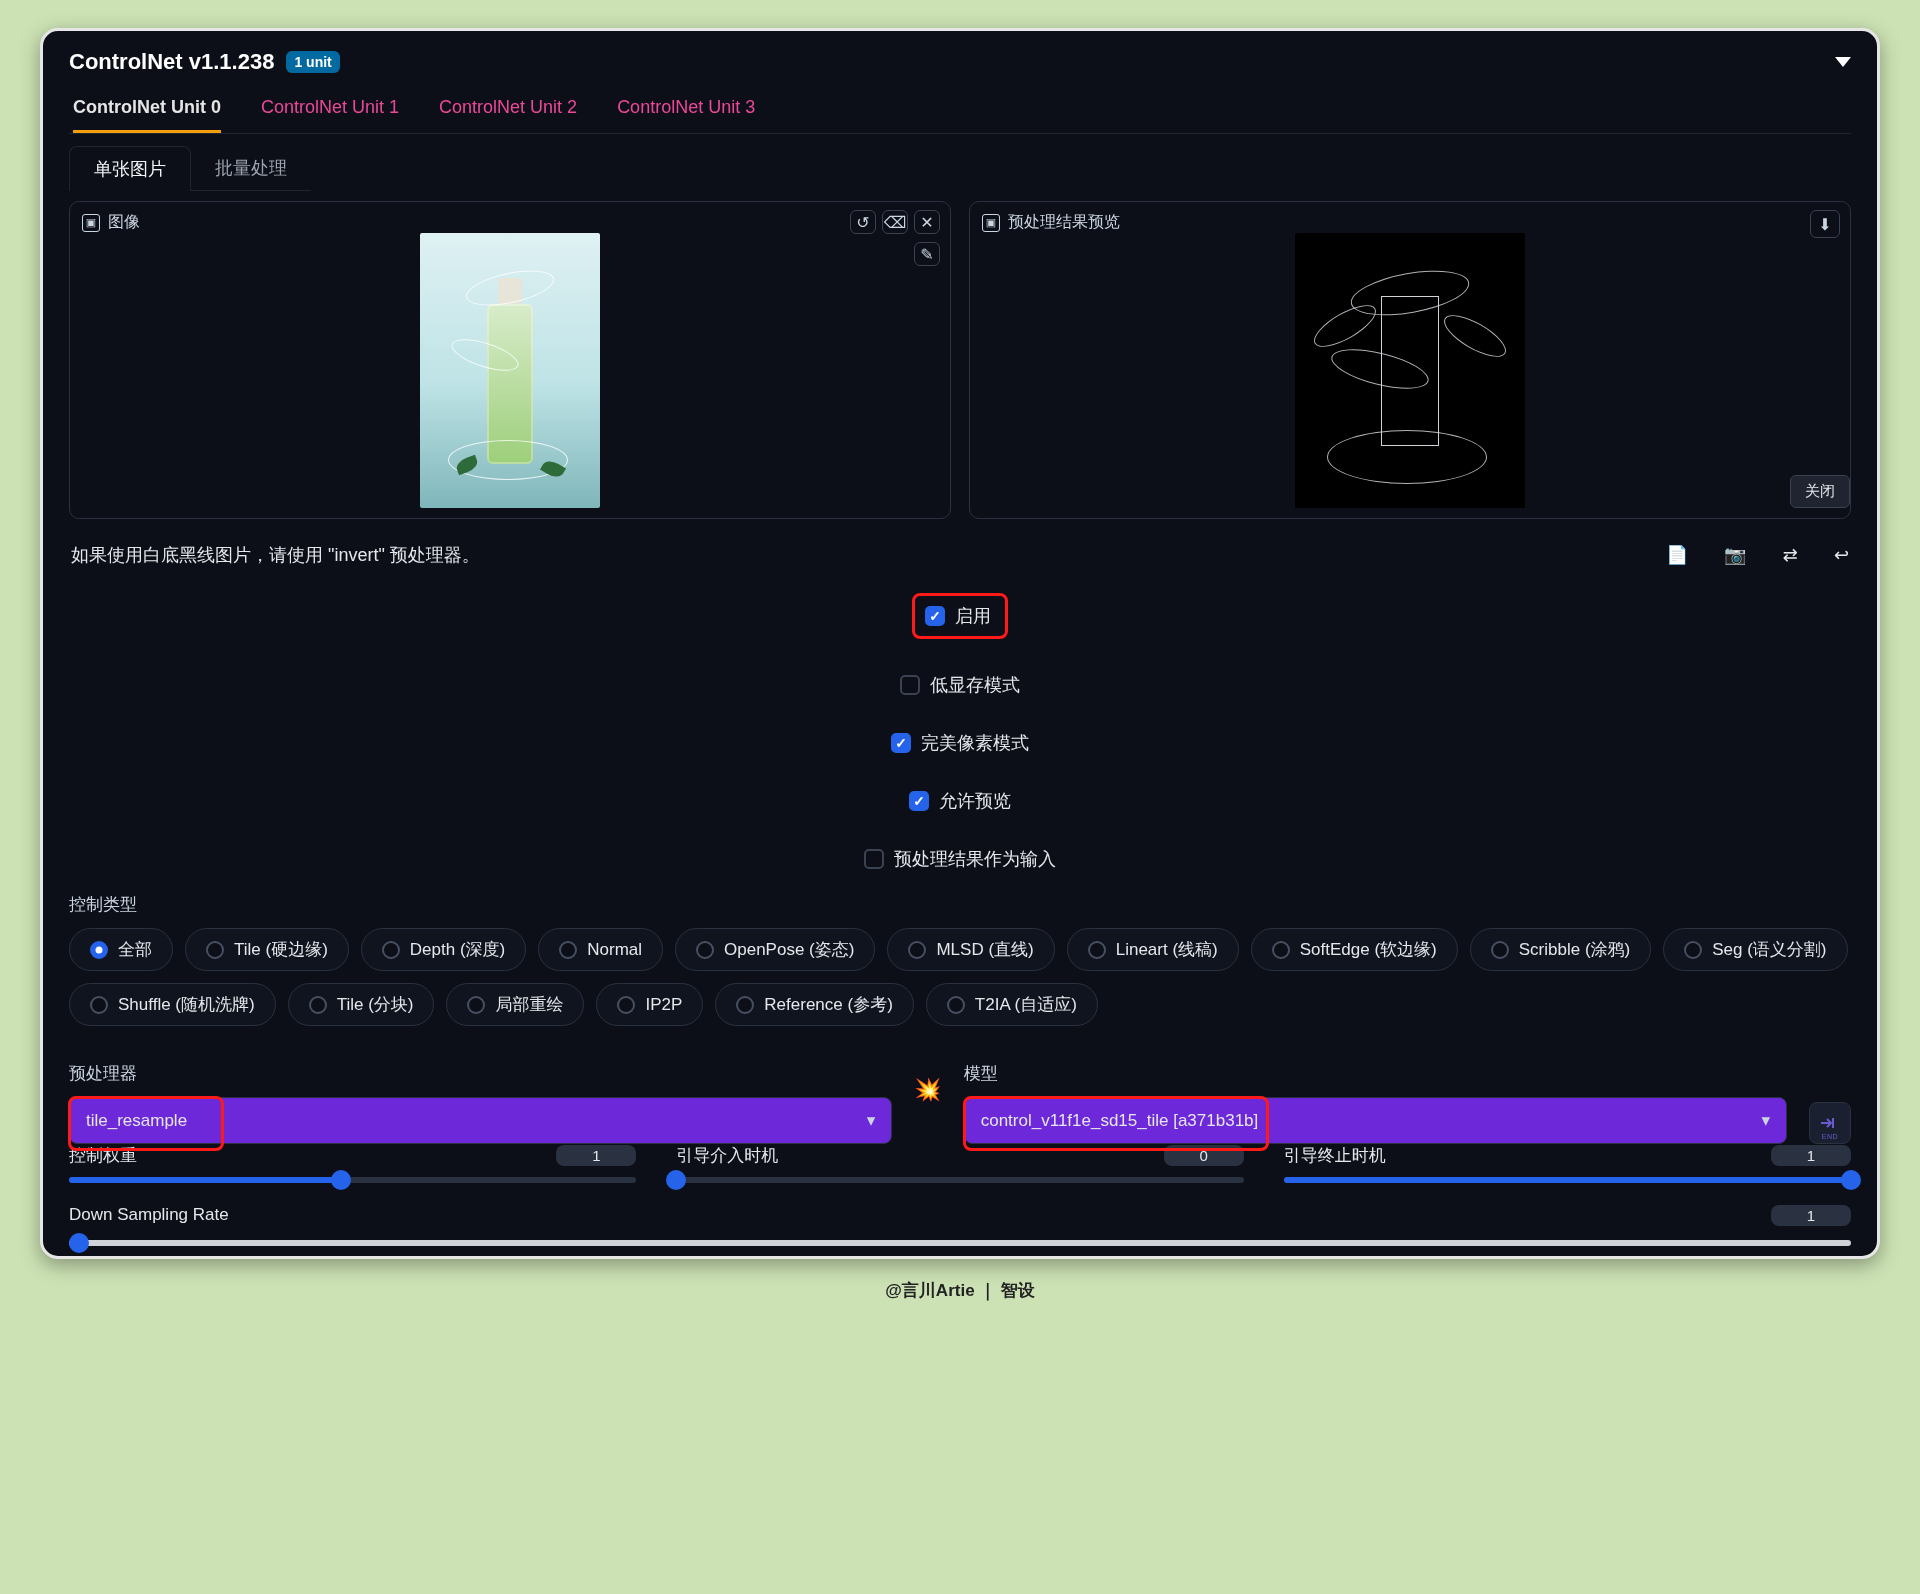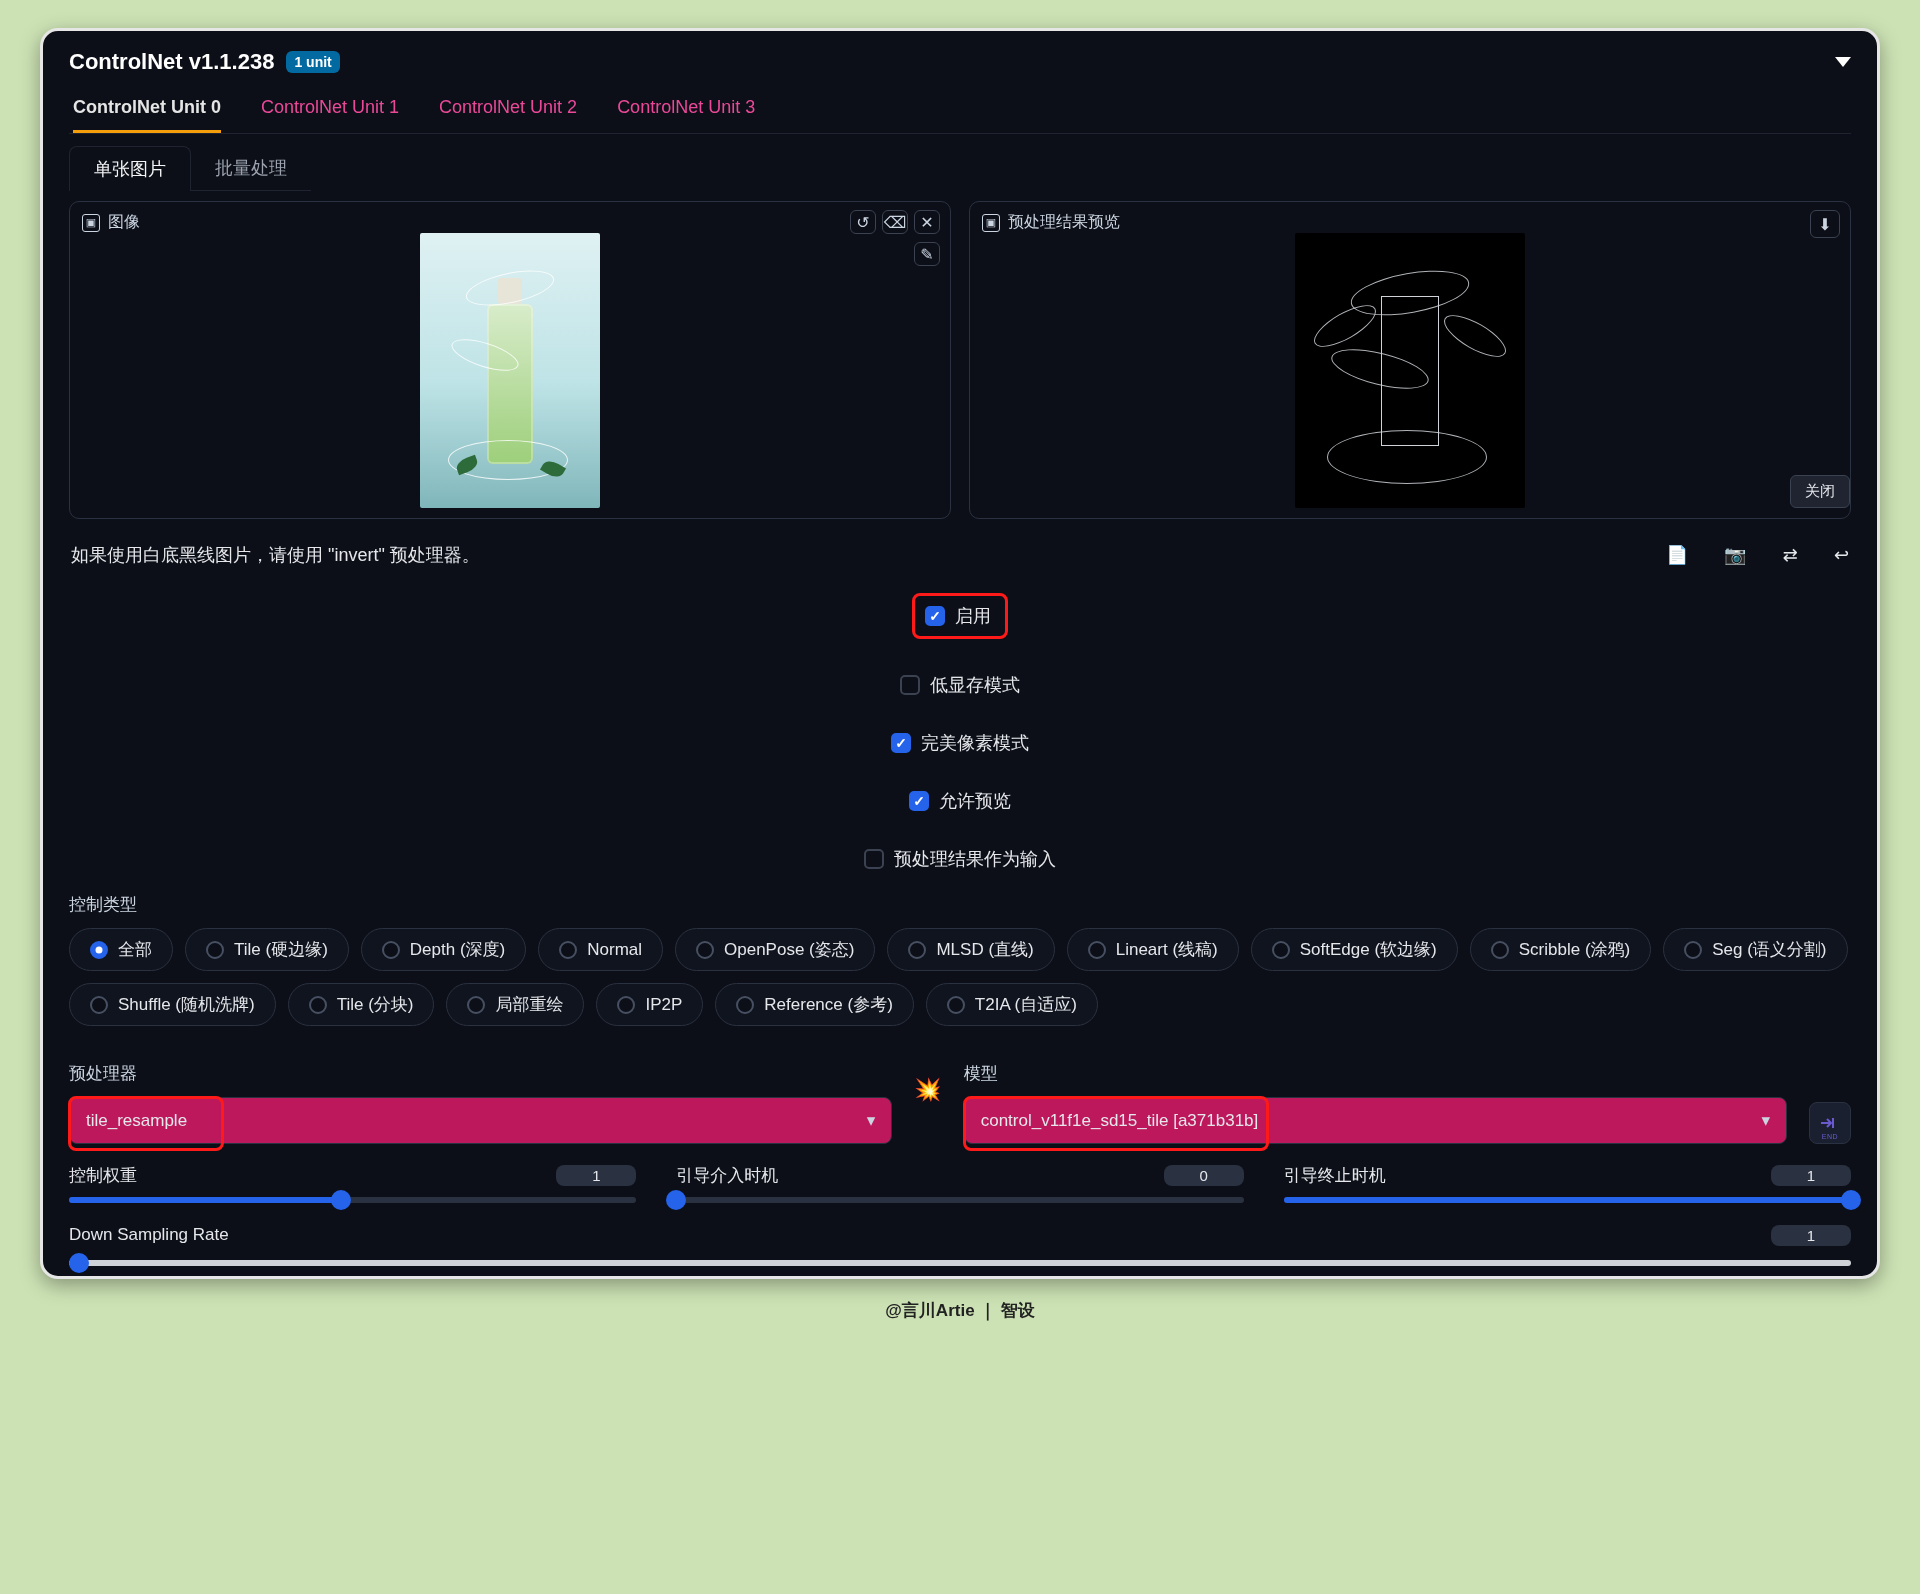--- a/index.html
+++ b/index.html
@@ -159,42 +159,42 @@
   }
   .radio-pill.selected .radio-dot { border-color:#2563eb; background:#2563eb; }
   .radio-pill.selected .radio-dot::after {
     content:""; position:absolute; left:50%; top:50%; transform:translate(-50%,-50%);
     width:7px; height:7px; background:#fff; border-radius:50%;
   }
 
   .select-row { display:flex; gap:22px; margin-top: 14px; align-items:flex-end; }
   .select-block { flex:1 1 0; display:flex; flex-direction:column; gap:12px; }
   .select {
-    background:#be185d; border:1px solid #2a3140; border-radius:8px;
+    background:#6d28d9; border:1px solid #2a3140; border-radius:8px;
     padding:12px 16px; display:flex; align-items:center; color:#e5e7eb; font-size:17px;
     position:relative; cursor:pointer;
   }
   .select .caret { margin-left:auto; color:#cbd5e1; }
   .select.highlight::after {
     content:""; position:absolute; left:-2px; top:-2px; width:150px; height:calc(100% + 4px);
     border:3px solid #ff1a1a; border-radius:8px; pointer-events:none;
   }
   .select.highlight-l::after {
     content:""; position:absolute; left:-2px; top:-2px; width:300px; height:calc(100% + 4px);
     border:3px solid #ff1a1a; border-radius:8px; pointer-events:none;
   }
   .run-spark { font-size:22px; align-self:center; margin-bottom:4px; cursor:pointer;}
   .run-end {
     width:42px; height:42px; background:#1a2030; border:1px solid #2a3140; border-radius:8px;
     display:flex; align-items:center; justify-content:center; align-self:flex-end; cursor:pointer; position:relative;
   }
   .run-end svg { fill:#6b5acd; }
   .run-end .endtxt { position:absolute; bottom:3px; font-size:7px; color:#6b5acd; letter-spacing:.5px;}
 
-  .sliders { display:flex; gap:40px; margin-top: 20px; }
+  .sliders { display:flex; gap:40px; }
   .slider-block { flex:1 1 0; display:flex; flex-direction:column; gap:10px; }
   .slider-head { display:flex; align-items:center; }
   .slider-label { font-size:17px; color:#e5e7eb; }
   .slider-val {
     margin-left:auto; background:#2a3140; color:#e5e7eb; border-radius:8px;
     padding:2px 0; width:80px; text-align:center; font-size:15px;
   }
   .track {
     height:6px; border-radius:4px; background:#2a3140; position:relative;
   }

